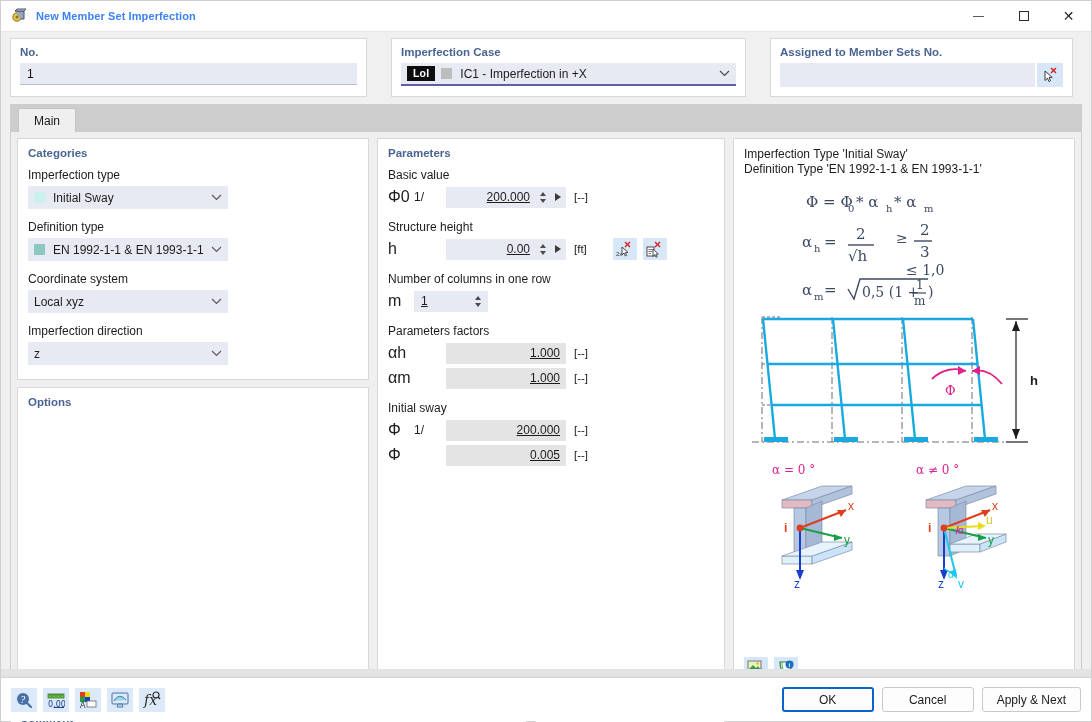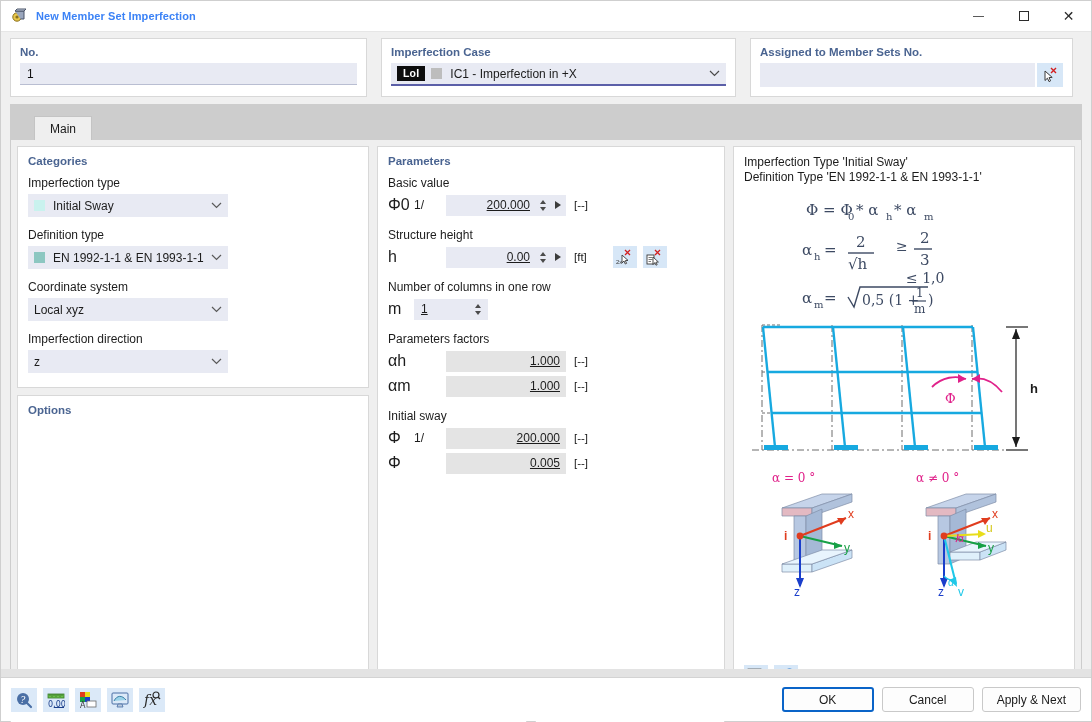--- a/index.html
+++ b/index.html
@@ -37,21 +37,21 @@
   .wincontrols div {
     width: 45px; height: 31px; display: flex; align-items: center; justify-content: center;
     font-size: 12px; color: #3b3b3b;
   }
   .glyph-min { width: 11px; height: 1px; background: #5a5a5a; display:block; }
   .glyph-max { width: 10px; height: 10px; border: 1px solid #2b2b2b; display:block; }
   .glyph-close { font-size: 14px; line-height: 1; color: #2b2b2b; font-family:"DejaVu Sans",sans-serif; }
 
   
   .topstrip {
-    display: flex; gap: 14px;
+    display: flex; gap: 24px;
     padding: 6px 18px 0 9px;
   }
   .gbox {
     background: #ffffff;
     border: 1px solid #d8d8d8;
     padding: 7px 9px 9px 9px;
   }
   .gbox .gtitle {
     color: #4a6491; font-weight: bold; font-size: 11.5px;
     margin-bottom: 5px;
@@ -88,24 +88,24 @@
   .assign-row .textfield { height: 24px; background:#e8eaf3; }
   .iconbtn {
     width: 26px; height: 24px; background: #d7e7f7;
     display: flex; align-items: center; justify-content: center;
     flex: none;
   }
 
   
   .tabstrip {
     margin: 7px 9px 0 9px;
-    height: 36px;
+    height: 28px;
     background: #cdcdcd;
     display: flex; align-items: flex-end;
-    padding-left: 24px;
+    padding-left: 8px;
   }
   .tab {
     height: 24px; min-width: 58px;
     background: #efefef;
     display: flex; align-items: center; justify-content: center;
     font-size: 12px; color: #1a1a1a;
     padding: 0 14px;
     border-top: 1px solid #c4c4c4;
     border-left: 1px solid #c4c4c4;
     border-right: 1px solid #c4c4c4;

